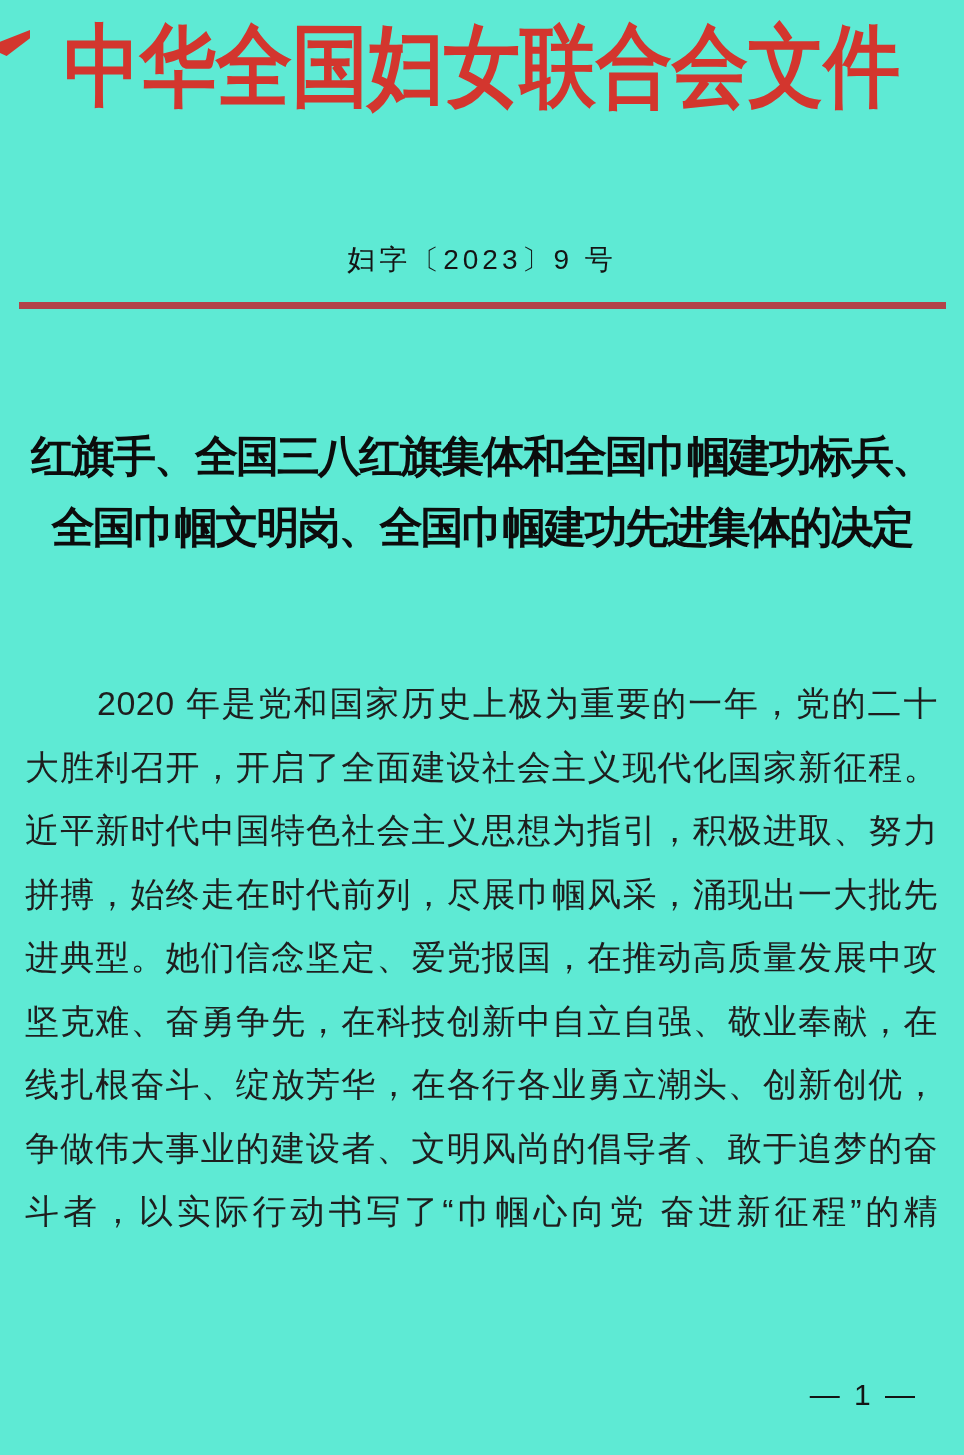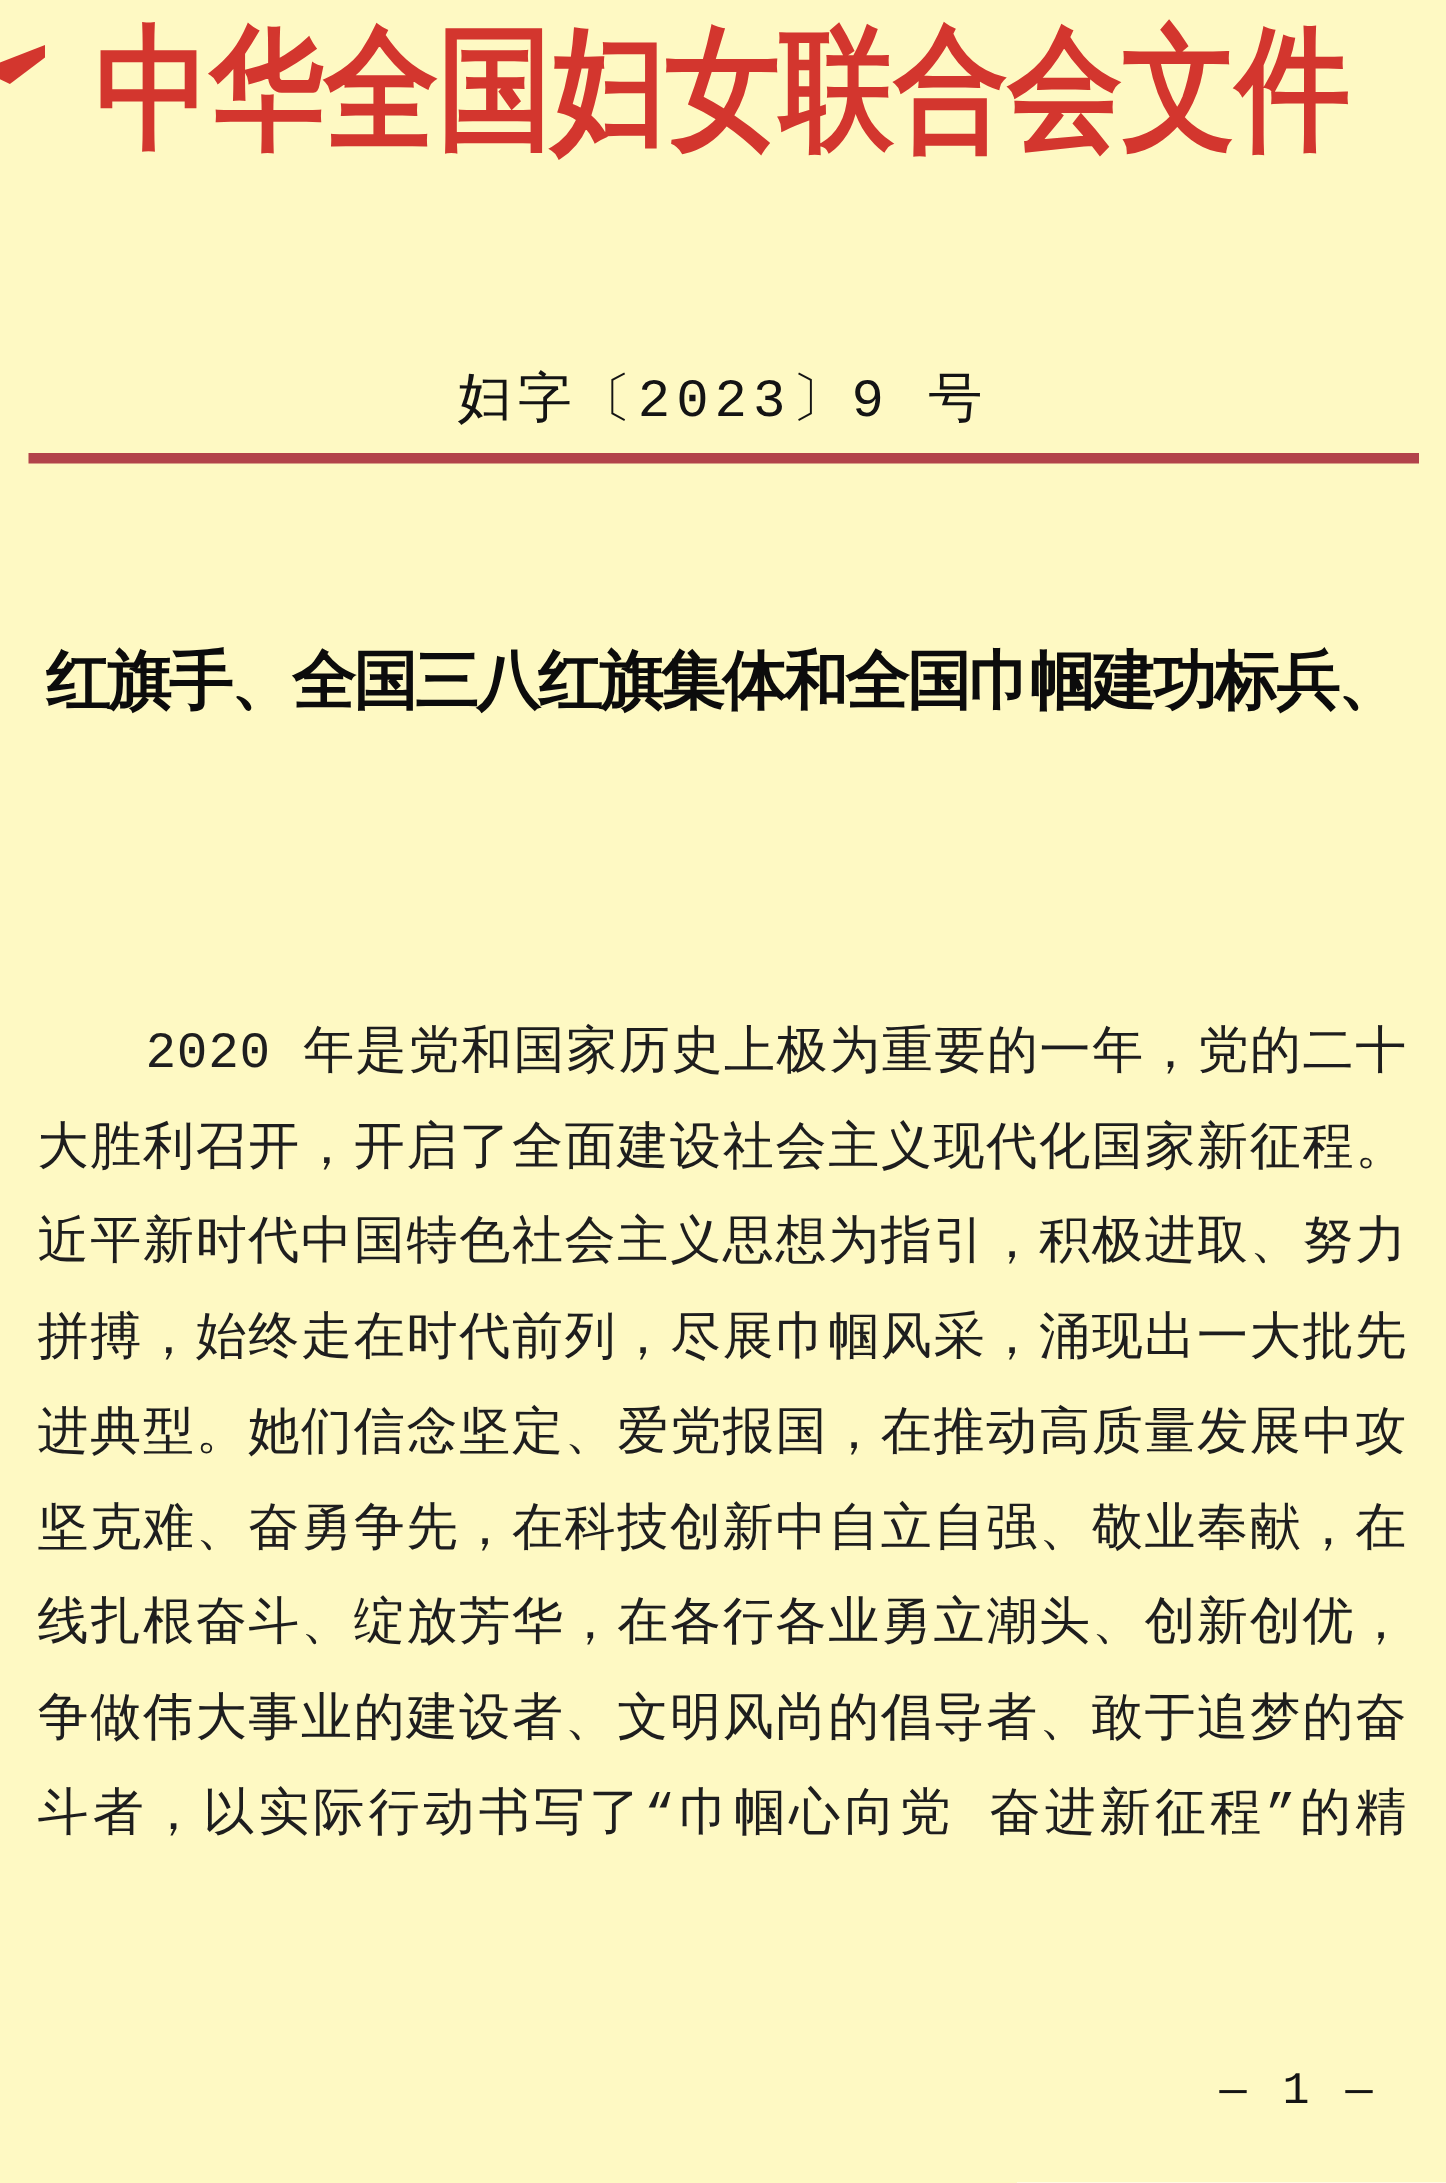--- a/index.html
+++ b/index.html
@@ -1,23 +1,23 @@
 <!DOCTYPE html>
 <html><head>
 <meta charset="utf-8">
 <style>
   html, body { margin: 0; padding: 0; background: #ffffff; }
   .page {
     position: relative;
     width: 964px;
     height: 1455px;
     margin: 0 auto;
-    background: #fef9c3;
+    background: #5eead4;
     overflow: hidden;
-    font-family: Liberation Mono, monospace;
+    font-family: Liberation Sans, sans-serif;
   }
   
   .corner-artifact {
     position: absolute;
     left: 0;
     top: 30px;
     width: 30px;
     height: 26px;
     background: #d3362e;
     clip-path: polygon(0 45%, 100% 0, 100% 32%, 22% 100%, 0 88%);
@@ -36,21 +36,21 @@
     transform: scaleY(1.18);
     transform-origin: center top;
     white-space: nowrap;
   }
   .doc-number {
     position: absolute;
     top: 241px;
     left: 0;
     right: 0;
     text-align: center;
-    font-size: 36px;
+    font-size: 28px;
     letter-spacing: 4px;
     color: #141414;
   }
   .red-rule {
     position: absolute;
     top: 302px;
     left: 19px;
     width: 927px;
     height: 7px;
     background: #b2434a;
@@ -106,20 +106,21 @@
   <div class="corner-artifact"></div>
 
   <div class="header-title">中华全国妇女联合会文件</div>
 
   <div class="doc-number">妇字〔2023〕9 号</div>
 
   <div class="red-rule"></div>
 
   <div class="doc-title">
     <div class="title-line">红旗手、全国三八红旗集体和全国巾帼建功标兵、</div>
+    <div class="title-line">全国巾帼文明岗、全国巾帼建功先进集体的决定</div>
   </div>
 
   <div class="doc-body">
     <p class="body-line indent">2020 年是党和国家历史上极为重要的一年，党的二十</p>
     <p class="body-line">大胜利召开，开启了全面建设社会主义现代化国家新征程。</p>
     <p class="body-line">近平新时代中国特色社会主义思想为指引，积极进取、努力</p>
     <p class="body-line">拼搏，始终走在时代前列，尽展巾帼风采，涌现出一大批先</p>
     <p class="body-line">进典型。她们信念坚定、爱党报国，在推动高质量发展中攻</p>
     <p class="body-line">坚克难、奋勇争先，在科技创新中自立自强、敬业奉献，在</p>
     <p class="body-line">线扎根奋斗、绽放芳华，在各行各业勇立潮头、创新创优，</p>

